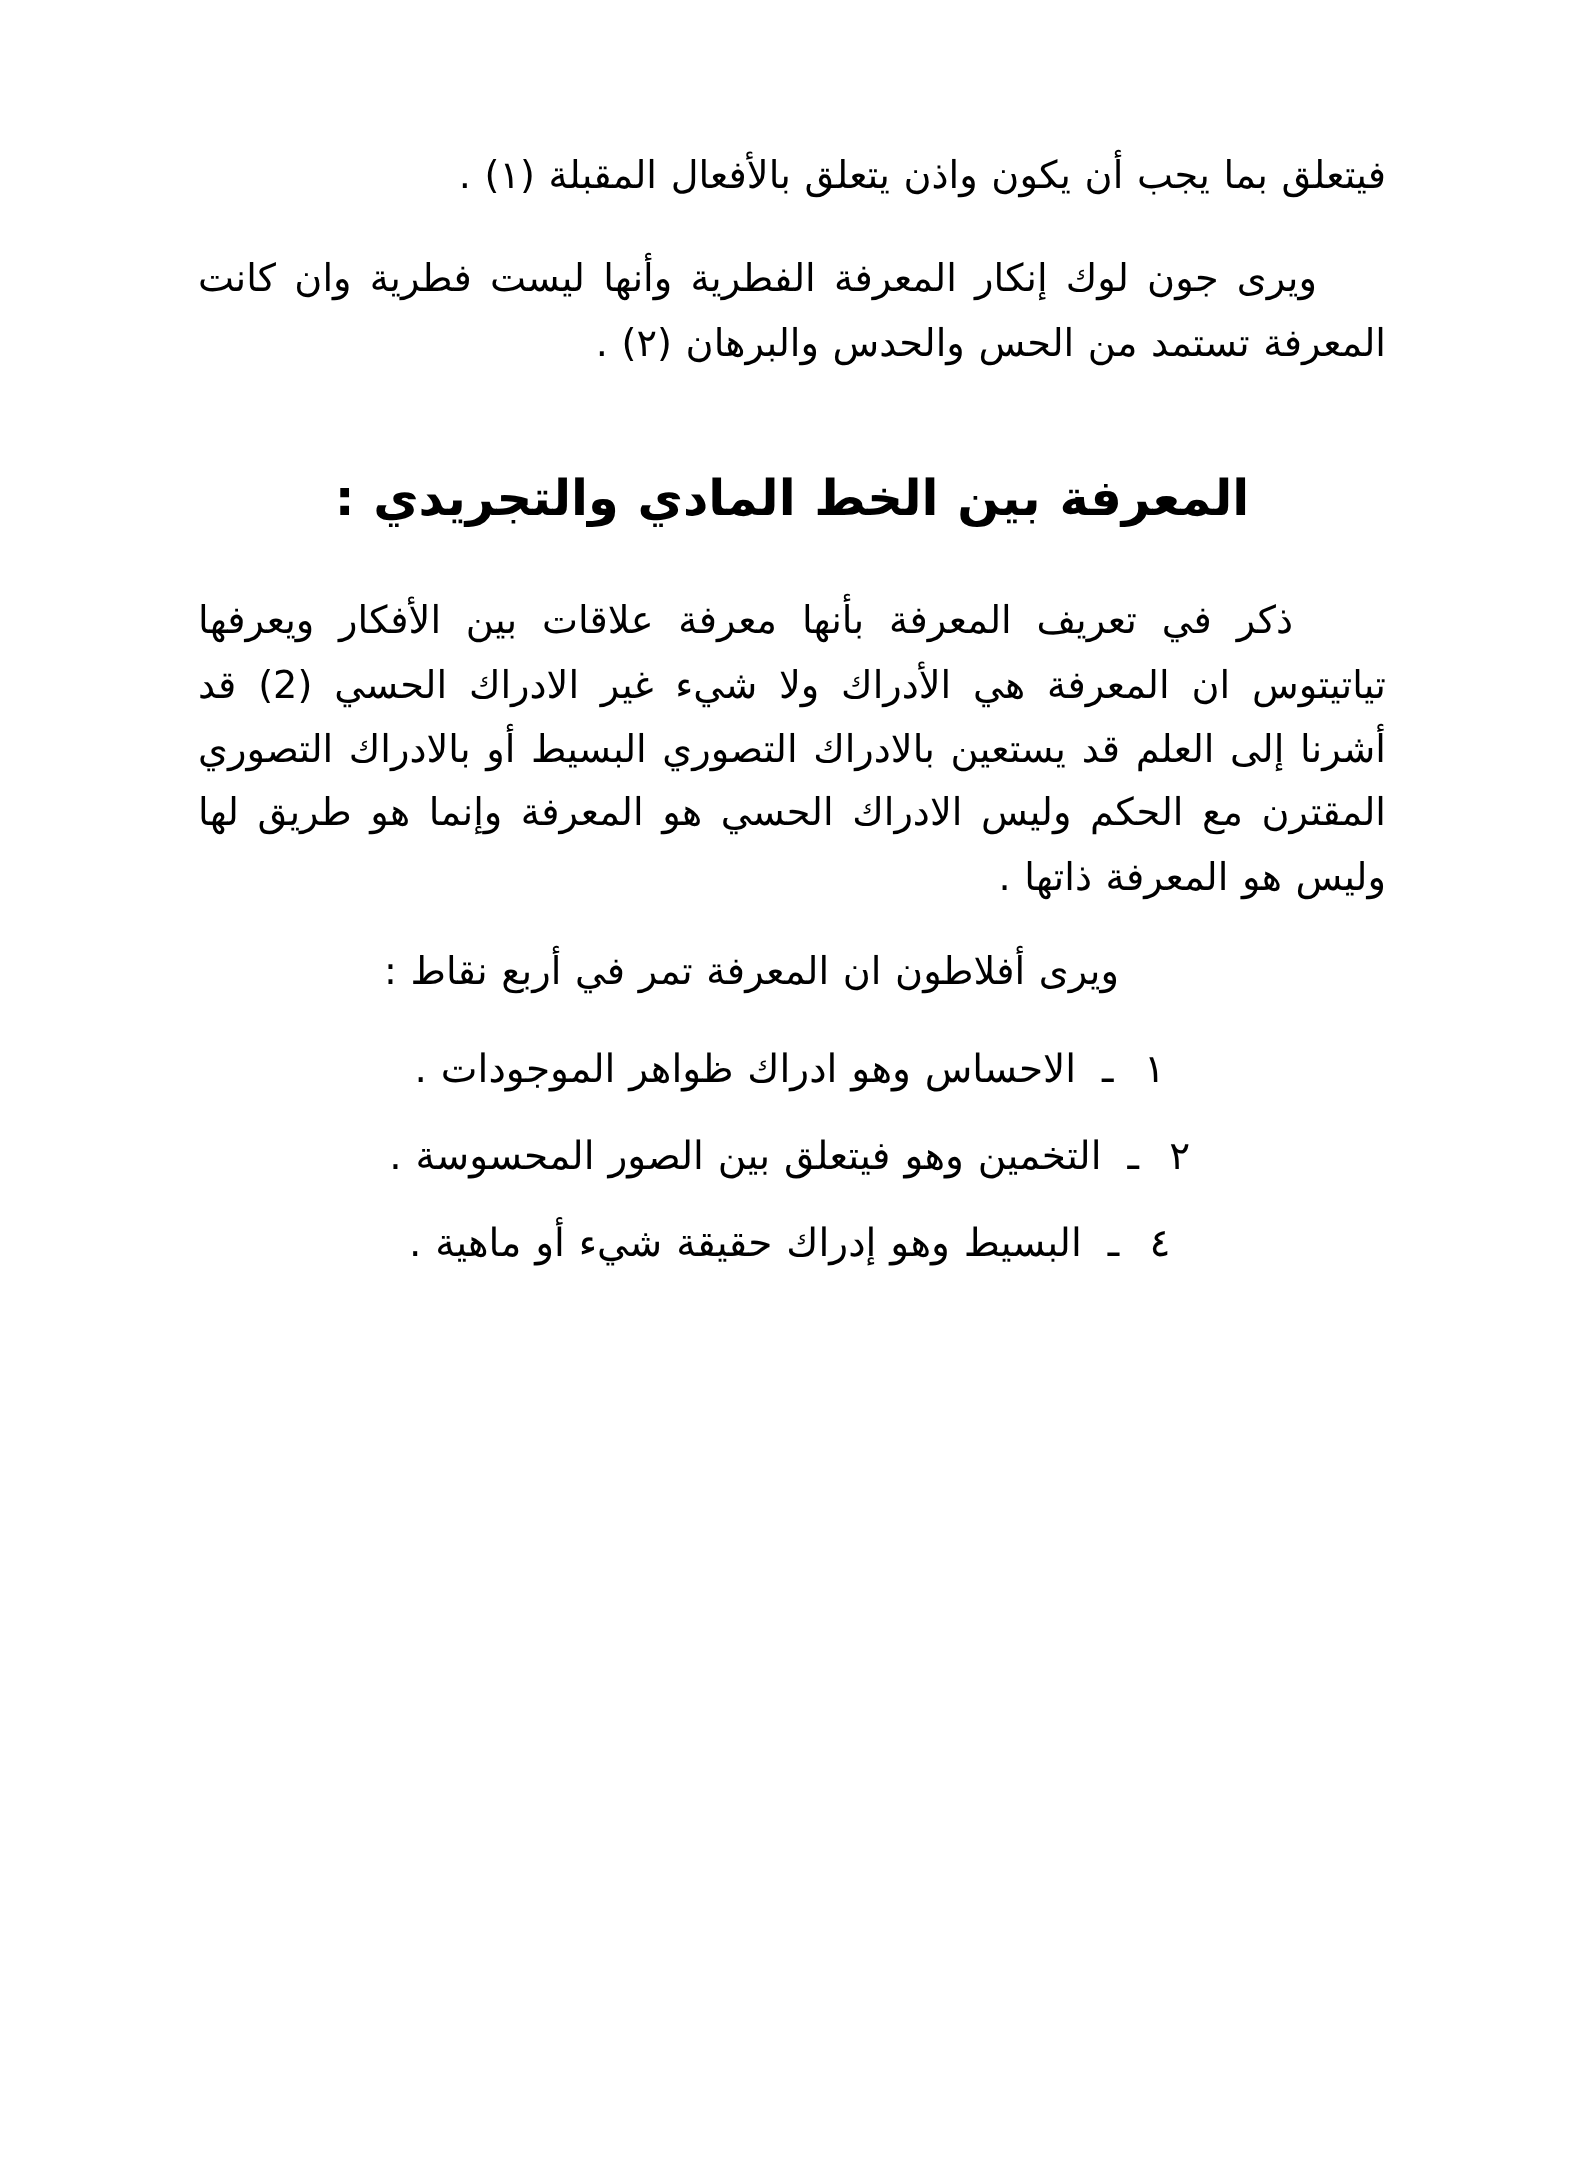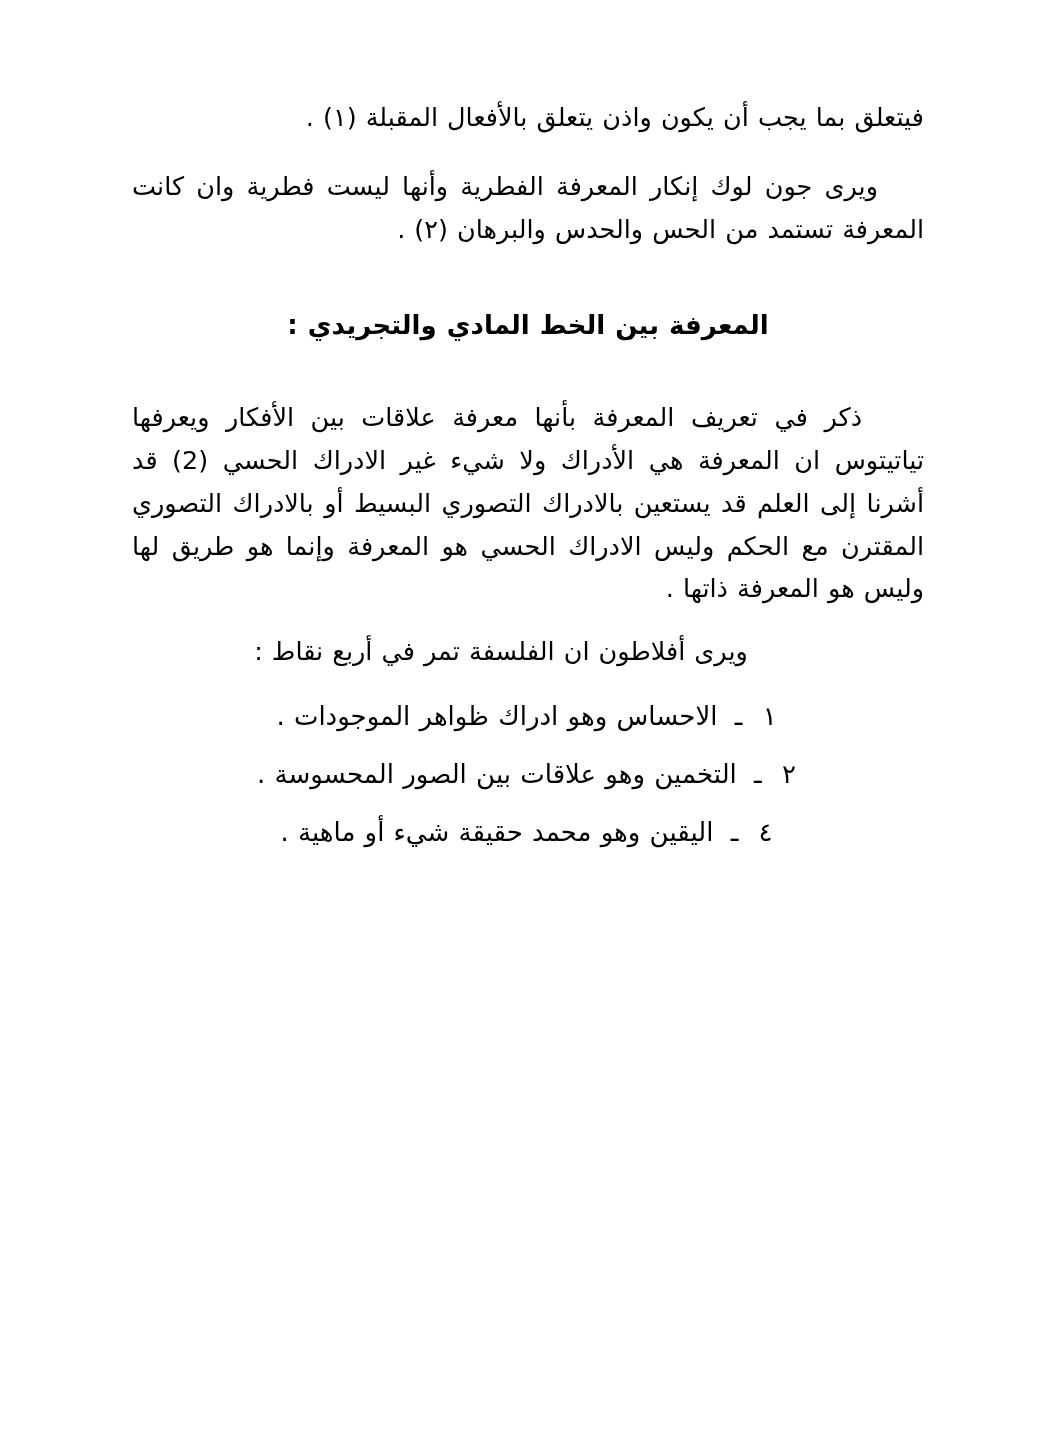--- a/index.html
+++ b/index.html
@@ -38,24 +38,24 @@
     margin-bottom: 24px;
     text-indent: 46px;
   }
   .first-line {
     margin-bottom: 26px;
     text-indent: 0;
     text-align: justify;
   }
   .heading {
     font-weight: bold;
-    font-size: 26px;
+    font-size: 33px;
     text-align: center;
     margin-top: 54px;
-    margin-bottom: 48px;
+    margin-bottom: 33px;
     direction: rtl;
     letter-spacing: 0.3px;
   }
   .block-para {
     margin-bottom: 20px;
     text-indent: 62px;
     text-align: justify;
   }
   .lead-para {
     margin-top: 6px;
@@ -129,37 +129,37 @@
   <div class="body-text">
 
     <p class="first-line">فيتعلق بما يجب أن يكون واذن يتعلق بالأفعال المقبلة (١) .</p>
 
     <p class="para">ويرى جون لوك إنكار المعرفة الفطرية وأنها ليست فطرية وان كانت المعرفة تستمد من الحس والحدس والبرهان (٢) .</p>
 
     <h2 class="heading">المعرفة بين الخط المادي والتجريدي :</h2>
 
     <p class="block-para">ذكر في تعريف المعرفة بأنها معرفة علاقات بين الأفكار ويعرفها تياتيتوس ان المعرفة هي الأدراك ولا شيء غير الادراك الحسي (2) قد أشرنا إلى العلم قد يستعين بالادراك التصوري البسيط أو بالادراك التصوري المقترن مع الحكم وليس الادراك الحسي هو المعرفة وإنما هو طريق لها وليس هو المعرفة ذاتها .</p>
 
-    <p class="lead-para">ويرى أفلاطون ان الفلسفة تمر في أربع نقاط :</p>
+    <p class="lead-para">ويرى أفلاطون ان المعرفة تمر في أربع نقاط :</p>
 
     <div class="list">
       <div class="list-item">
         <span class="list-num">١</span>
         <span class="dash">ـ</span>
         <span>الاحساس وهو ادراك ظواهر الموجودات .</span>
       </div>
       <div class="list-item">
         <span class="list-num">٢</span>
         <span class="dash">ـ</span>
-        <span>التخمين وهو علاقات بين الصور المحسوسة .</span>
+        <span>التخمين وهو فيتعلق بين الصور المحسوسة .</span>
       </div>
       <div class="list-item">
         <span class="list-num">٤</span>
         <span class="dash">ـ</span>
-        <span>اليقين وهو محمد حقيقة شيء أو ماهية .</span>
+        <span>البسيط وهو إدراك حقيقة شيء أو ماهية .</span>
       </div>
     </div>
 
   </div>
 
   <div class="spacer"></div>
 
 
 </div>
 

